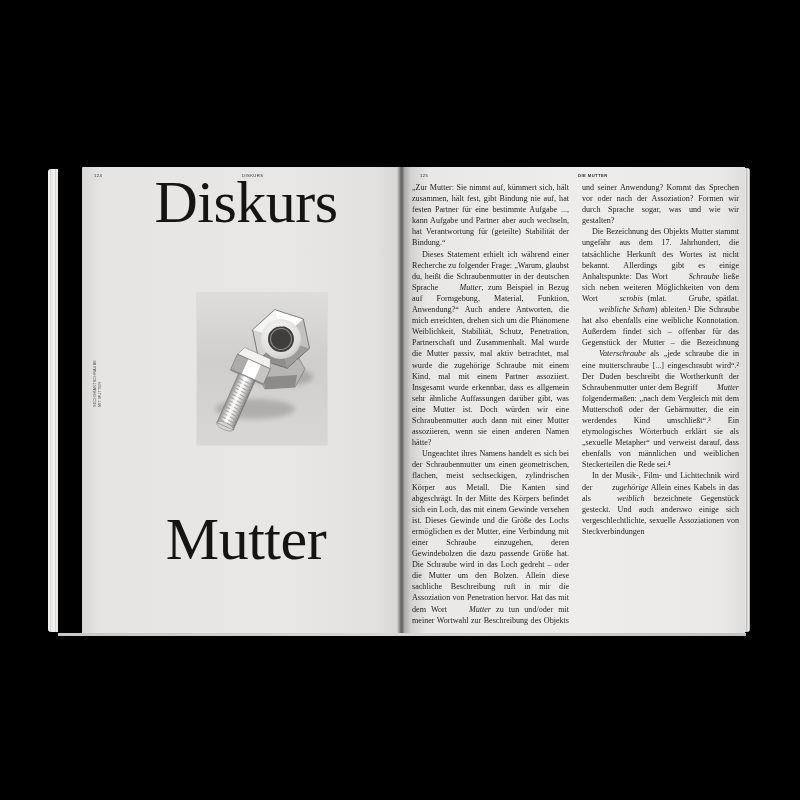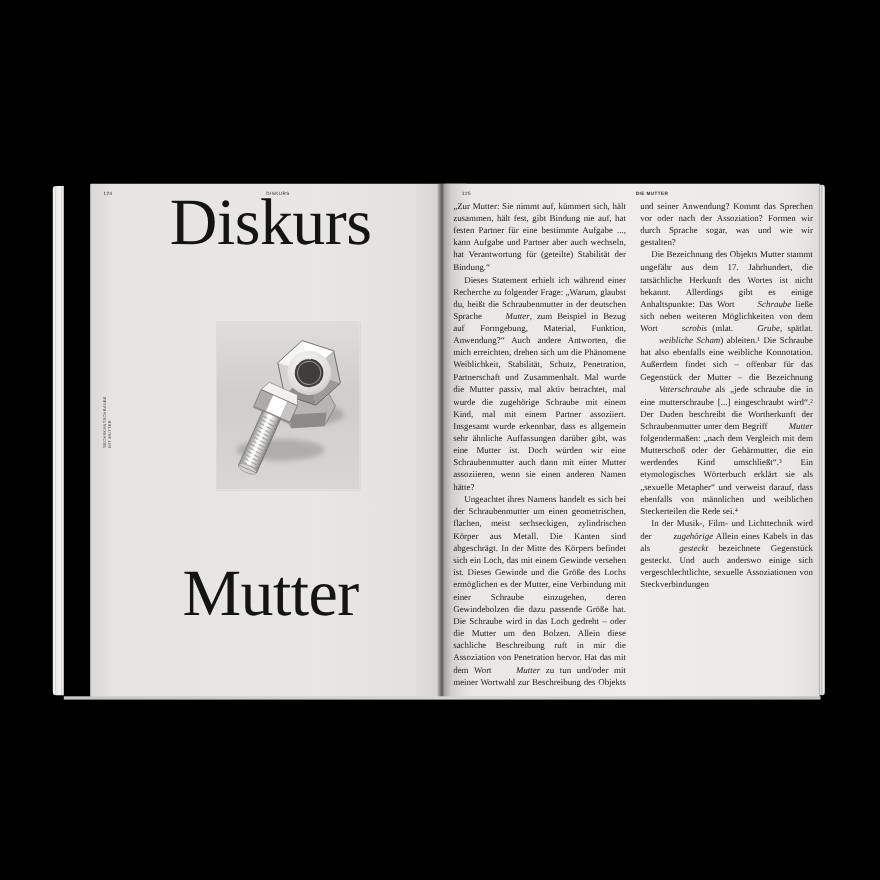--- a/index.html
+++ b/index.html
@@ -181,19 +181,19 @@
   <div class="gutter"></div>
 
   <div class="right-page">
     <div class="micro pgnum-r">125</div>
     <div class="micro runhead-r">DIE MUTTER</div>
     <div class="article" lang="de">
         <p><span>„Zur Mutter: Sie nimmt auf, kümmert sich, hält zusammen, hält fest, gibt Bindung nie auf, hat festen Partner für eine bestimmte Aufgabe ..., kann Aufgabe und Partner aber auch wechseln, hat Verantwortung für (geteilte) Stabilität der Bindung.“</span></p>
         <p class="ind"><span>Dieses Statement erhielt ich während einer Recherche zu folgender Frage: „Warum, glaubst du, heißt die Schraubenmutter in der deutschen Sprache </span><em>Mutter</em><span>, zum Beispiel in Bezug auf Formgebung, Material, Funktion, Anwendung?“ Auch andere Antworten, die mich erreichten, drehen sich um die Phänomene Weiblichkeit, Stabilität, Schutz, Penetration, Partnerschaft und Zusammenhalt. Mal wurde die Mutter passiv, mal aktiv betrachtet, mal wurde die zugehörige Schraube mit einem Kind, mal mit einem Partner assoziiert. Insgesamt wurde erkennbar, dass es allgemein sehr ähnliche Auffassungen darüber gibt, was eine Mutter ist. Doch würden wir eine Schraubenmutter auch dann mit einer Mutter assoziieren, wenn sie einen anderen Namen hätte?</span></p>
         <p class="ind"><span>Ungeachtet ihres Namens handelt es sich bei der Schraubenmutter um einen geometrischen, flachen, meist sechseckigen, zylindrischen Körper aus Metall. Die Kanten sind abgeschrägt. In der Mitte des Körpers befindet sich ein Loch, das mit einem Gewinde versehen ist. Dieses Gewinde und die Größe des Lochs ermöglichen es der Mutter, eine Verbindung mit einer Schraube einzugehen, deren Gewindebolzen die dazu passende Größe hat. Die Schraube wird in das Loch gedreht – oder die Mutter um den Bolzen. Allein diese sachliche Beschreibung ruft in mir die Assoziation von Penetration hervor. Hat das mit dem Wort </span><em>Mutter</em><span> zu tun und/oder mit meiner Wortwahl zur Beschreibung des Objekts und seiner Anwendung? Kommt das Sprechen vor oder nach der Assoziation? Formen wir durch Sprache sogar, was und wie wir gestalten?</span></p>
         <p class="ind"><span>Die Bezeichnung des Objekts Mutter stammt ungefähr aus dem 17. Jahrhundert, die tatsächliche Herkunft des Wortes ist nicht bekannt. Allerdings gibt es einige Anhaltspunkte: Das Wort </span><em>Schraube</em><span> ließe sich neben weiteren Möglichkeiten von dem Wort </span><em>scrobis</em><span> (mlat. </span><em>Grube</em><span>, spätlat. </span><em>weibliche Scham</em><span>) ableiten.¹ Die Schraube hat also ebenfalls eine weibliche Konnotation. Außerdem findet sich – offenbar für das Gegenstück der Mutter – die Bezeichnung </span><em>Vaterschraube</em><span> als „jede schraube die in eine mutterschraube [...] eingeschraubt wird“.² Der Duden beschreibt die Wortherkunft der Schraubenmutter unter dem Begriff </span><em>Mutter</em><span> folgendermaßen: „nach dem Vergleich mit dem Mutterschoß oder der Gebärmutter, die ein werdendes Kind umschließt“.³ Ein etymologisches Wörterbuch erklärt sie als „sexuelle Metapher“ und verweist darauf, dass ebenfalls von männlichen und weiblichen Steckerteilen die Rede sei.⁴</span></p>
-        <p class="ind"><span>In der Musik-, Film- und Lichttechnik wird der </span><em>zugehörige</em><span> Allein eines Kabels in das als </span><em>gesteckt</em><span> bezeichnete Gegenstück gesteckt. Und auch anderswo einige sich vergeschlechtlichte, sexuelle Assoziationen von Steckverbindungen</span></p>
+        <p class="ind"><span>In der Musik-, Film- und Lichttechnik wird der </span><em>zugehörige</em><span> Allein eines Kabels in das als </span><em>weiblich</em><span> bezeichnete Gegenstück gesteckt. Und auch anderswo einige sich vergeschlechtlichte, sexuelle Assoziationen von Steckverbindungen</span></p>
       </div>
   </div>
 
   <div class="fore-edge"></div>
   <div class="bottom-edge"></div>
 </div>
 
 </body></html>

